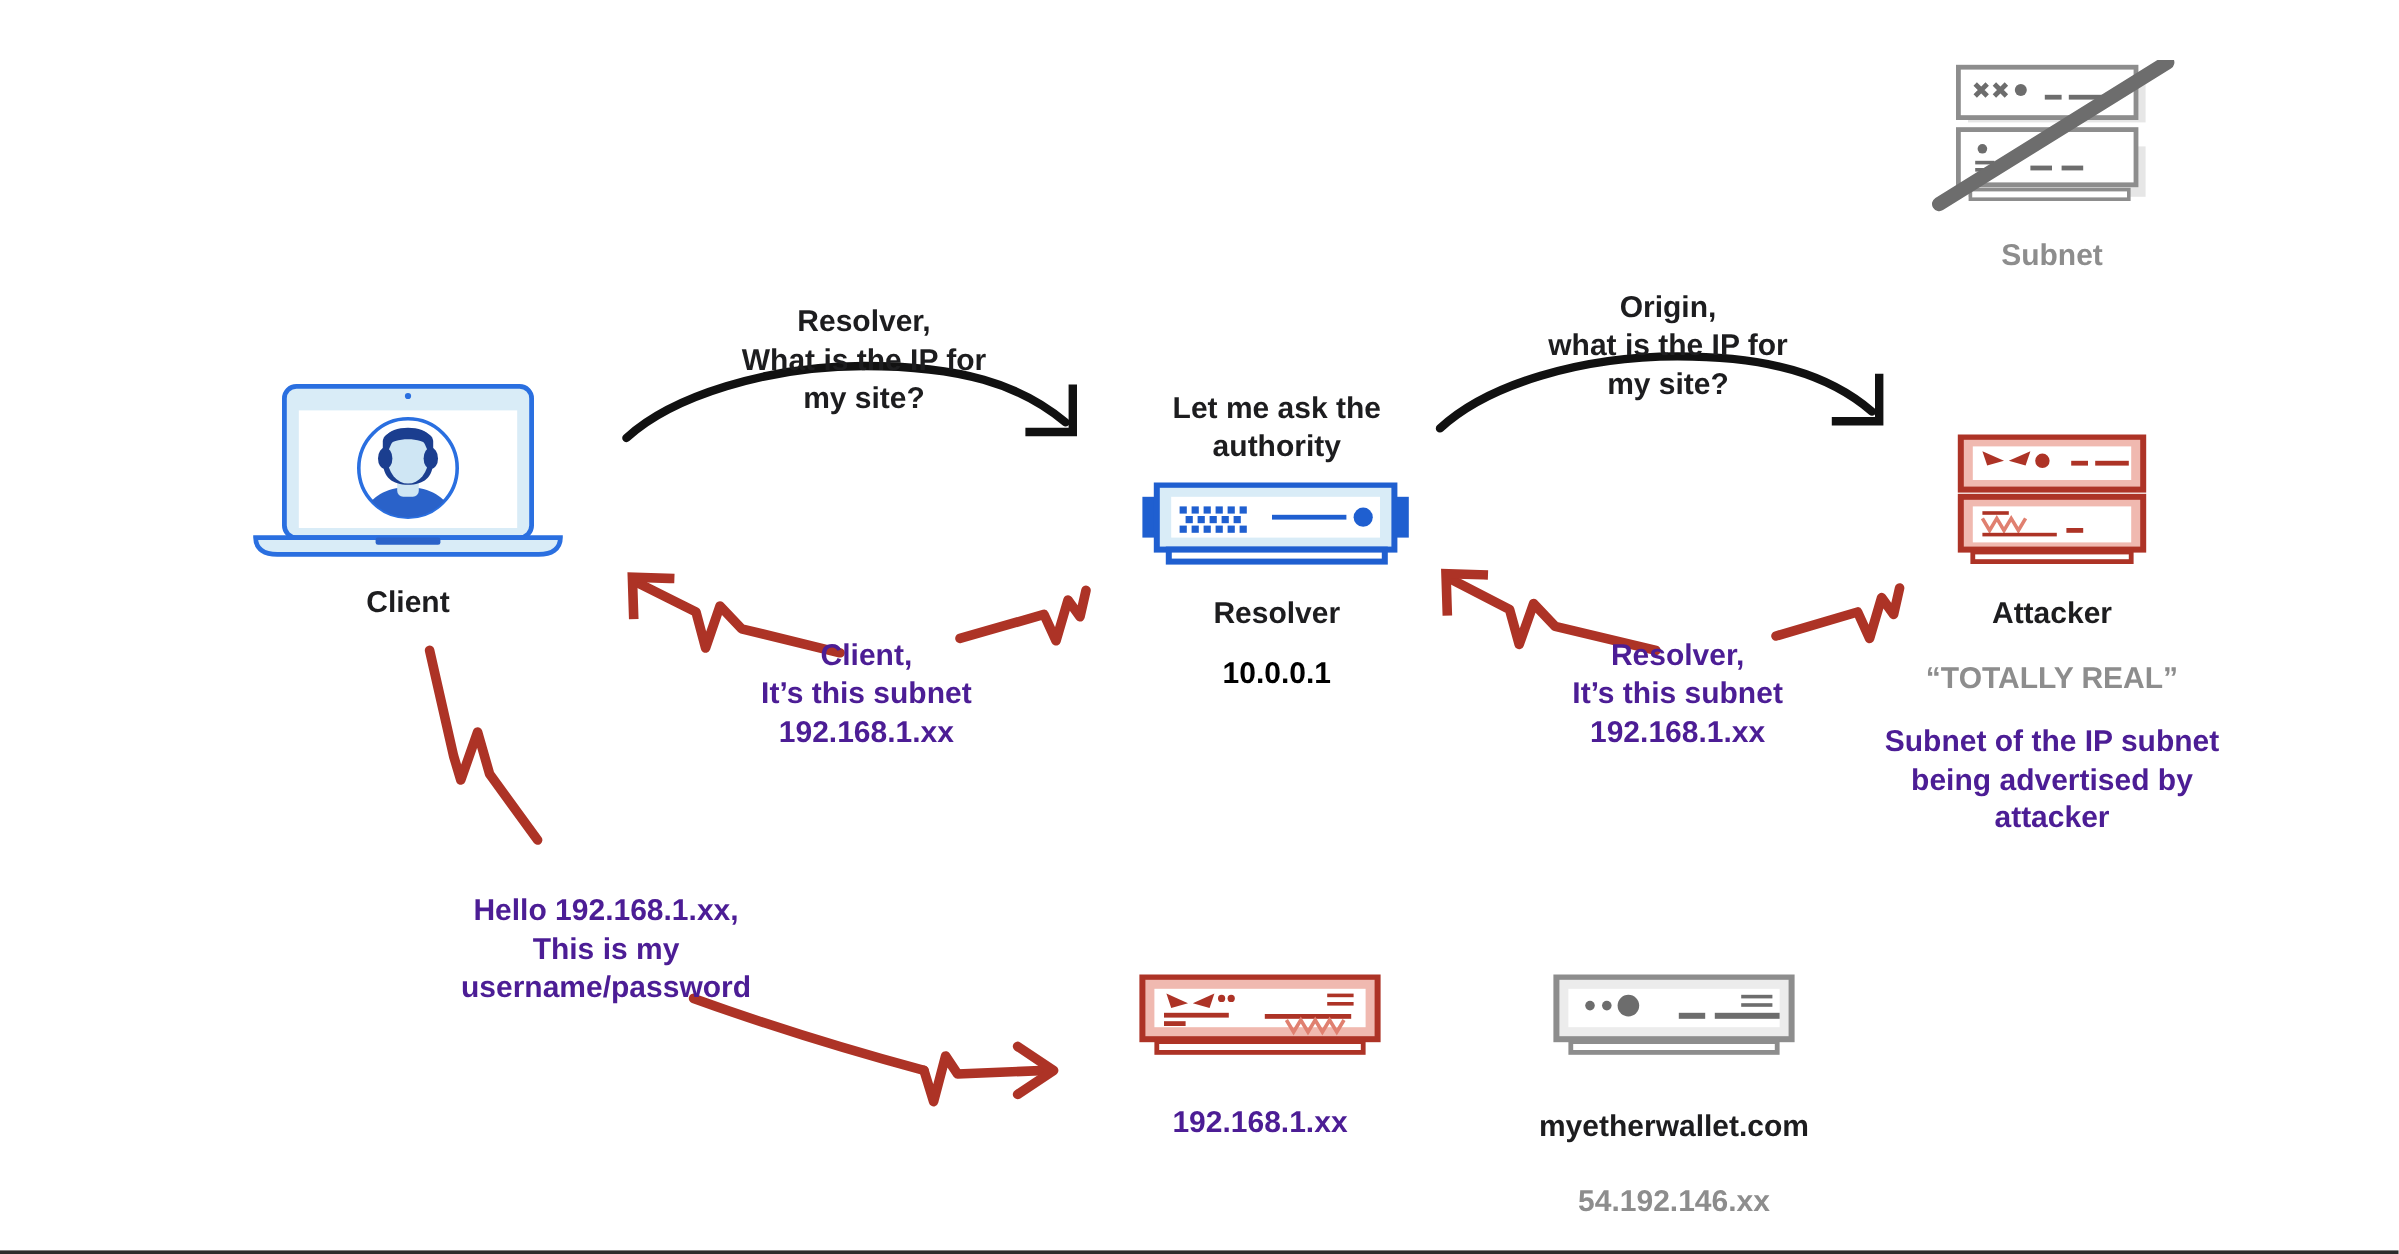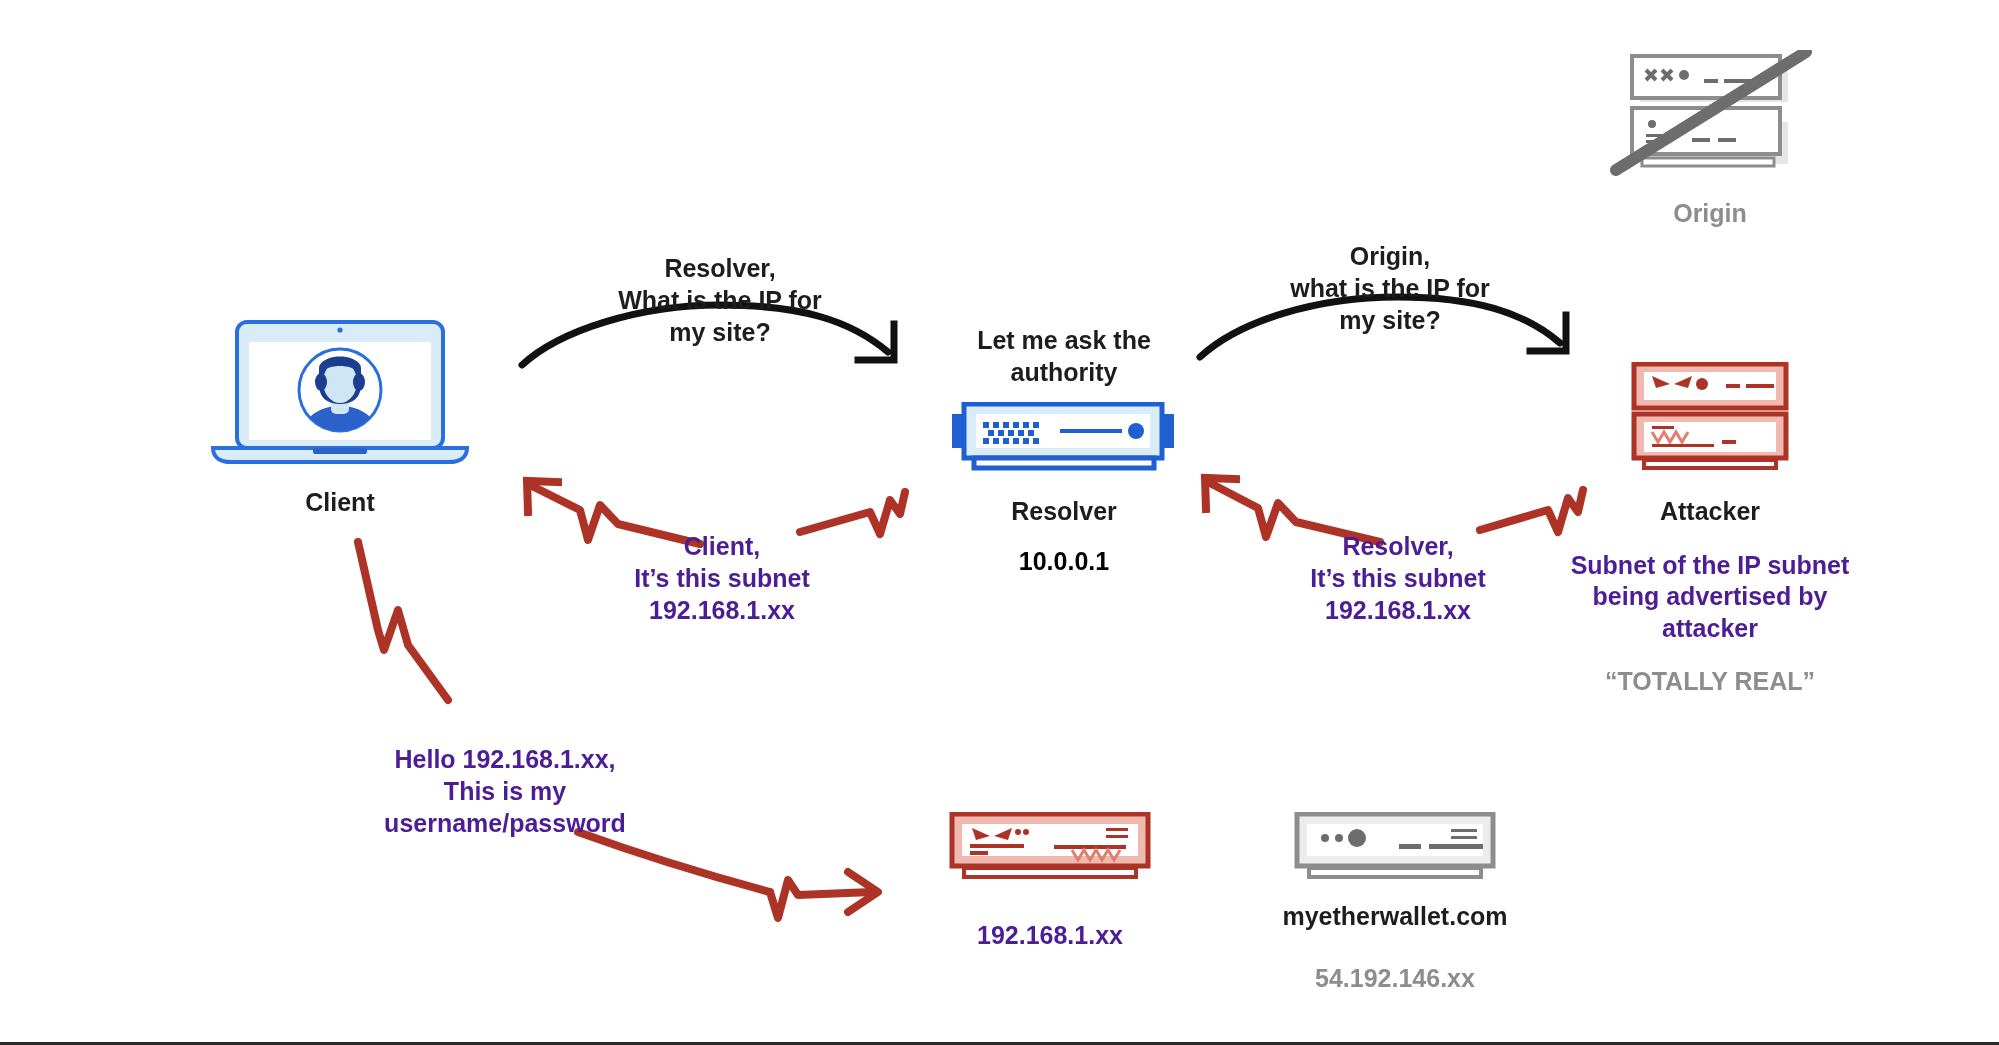--- a/index.html
+++ b/index.html
@@ -183,21 +183,21 @@
       <g fill="#6d6d6d">
         <circle cx="56" cy="74" r="4"></circle>
         <rect x="50" y="84" width="16" height="3"></rect>
         <rect x="50" y="90" width="16" height="3"></rect>
         <rect x="96" y="88" width="18" height="4"></rect>
         <rect x="122" y="88" width="18" height="4"></rect>
       </g>
       <rect x="46" y="108" width="132" height="8" fill="#ffffff" stroke="#8d8d8d" stroke-width="3"></rect>
       <line x1="20" y1="120" x2="210" y2="2" stroke="#6d6d6d" stroke-width="12" stroke-linecap="round"></line>
     </svg>
-    <div class="lbl lbl-grey t-title" style="margin-top:16px;">Origin</div>
+    <div class="lbl lbl-grey t-title" style="margin-top:16px;">Subnet</div>
   </div>
 
   <div class="node" style="left:1565px; top:362px; width:290px;">
     <svg width="228" height="112" viewBox="0 0 228 112" style="display:block;margin:0 auto;">
       <rect x="38" y="2" width="152" height="44" fill="#f0b9b0" stroke="#ad3326" stroke-width="5"></rect>
       <rect x="48" y="10" width="132" height="28" fill="#ffffff"></rect>
       <g fill="#ad3326">
         <path d="M 56 14 L 74 22 L 60 26 Z"></path>
         <path d="M 96 14 L 78 22 L 92 26 Z"></path>
         <circle cx="106" cy="22" r="6"></circle>
@@ -208,24 +208,24 @@
       <rect x="48" y="60" width="132" height="30" fill="#ffffff"></rect>
       <g>
         <rect x="56" y="64" width="22" height="3" fill="#ad3326"></rect>
         <path d="M 56 70 L 62 80 L 68 70 L 74 80 L 80 70 L 86 80 L 92 70" stroke="#e08070" stroke-width="3" fill="none"></path>
         <rect x="56" y="82" width="62" height="3" fill="#ad3326"></rect>
         <rect x="126" y="78" width="14" height="4" fill="#ad3326"></rect>
       </g>
       <rect x="48" y="98" width="132" height="8" fill="#ffffff" stroke="#ad3326" stroke-width="4"></rect>
     </svg>
     <div class="lbl lbl-dark t-title" style="margin-top:22px;">Attacker</div>
+    <div class="lbl lbl-grey t-sub" style="margin-top:22px;">“TOTALLY REAL”</div>
     <div class="lbl lbl-red t-note" style="margin-top:22px;">Subnet of the IP subnet
 being advertised by
 attacker</div>
-    <div class="lbl lbl-grey t-sub" style="margin-top:22px;">“TOTALLY REAL”</div>
   </div>
 
   <div class="node" style="left:900px; top:812px; width:300px;">
     <svg width="212" height="72" viewBox="0 0 212 72" style="display:block;margin:0 auto;">
       <rect x="8" y="2" width="196" height="52" fill="#f0b9b0" stroke="#ad3326" stroke-width="5"></rect>
       <rect x="18" y="12" width="176" height="32" fill="#ffffff"></rect>
       <g fill="#ad3326">
         <path d="M 28 16 L 46 24 L 32 28 Z"></path>
         <path d="M 68 16 L 50 24 L 64 28 Z"></path>
         <circle cx="74" cy="20" r="3"></circle>
@@ -250,21 +250,21 @@
         <circle cx="36" cy="26" r="4"></circle>
         <circle cx="50" cy="26" r="4"></circle>
         <ellipse cx="68" cy="26" rx="9" ry="9"></ellipse>
         <rect x="110" y="32" width="22" height="5"></rect>
         <rect x="140" y="32" width="54" height="5"></rect>
         <rect x="162" y="17" width="26" height="3"></rect>
         <rect x="162" y="24" width="26" height="3"></rect>
       </g>
       <rect x="20" y="56" width="172" height="9" fill="#ffffff" stroke="#8d8d8d" stroke-width="4"></rect>
     </svg>
-    <div class="lbl lbl-dark t-title" style="margin-top:17px;">myetherwallet.com</div>
+    <div class="lbl lbl-dark t-title" style="margin-top:40px;">myetherwallet.com</div>
     <div class="lbl lbl-grey t-sub" style="margin-top:30px;">54.192.146.xx</div>
   </div>
 
   <div class="callout lbl-dark t-msg" style="left:560px; top:252px; width:320px;">Resolver,
 What is the IP for
 my site?</div>
 
   <div class="callout lbl-dark t-msg" style="left:1230px; top:240px; width:320px;">Origin,
 what is the IP for
 my site?</div>

